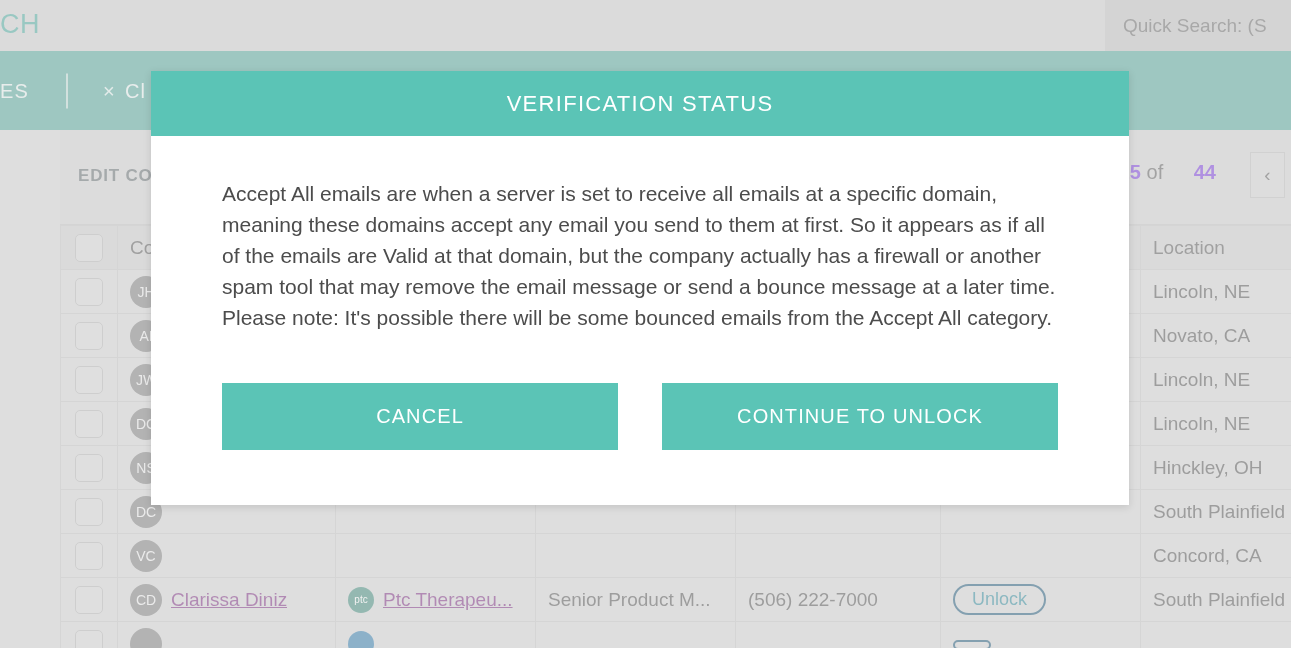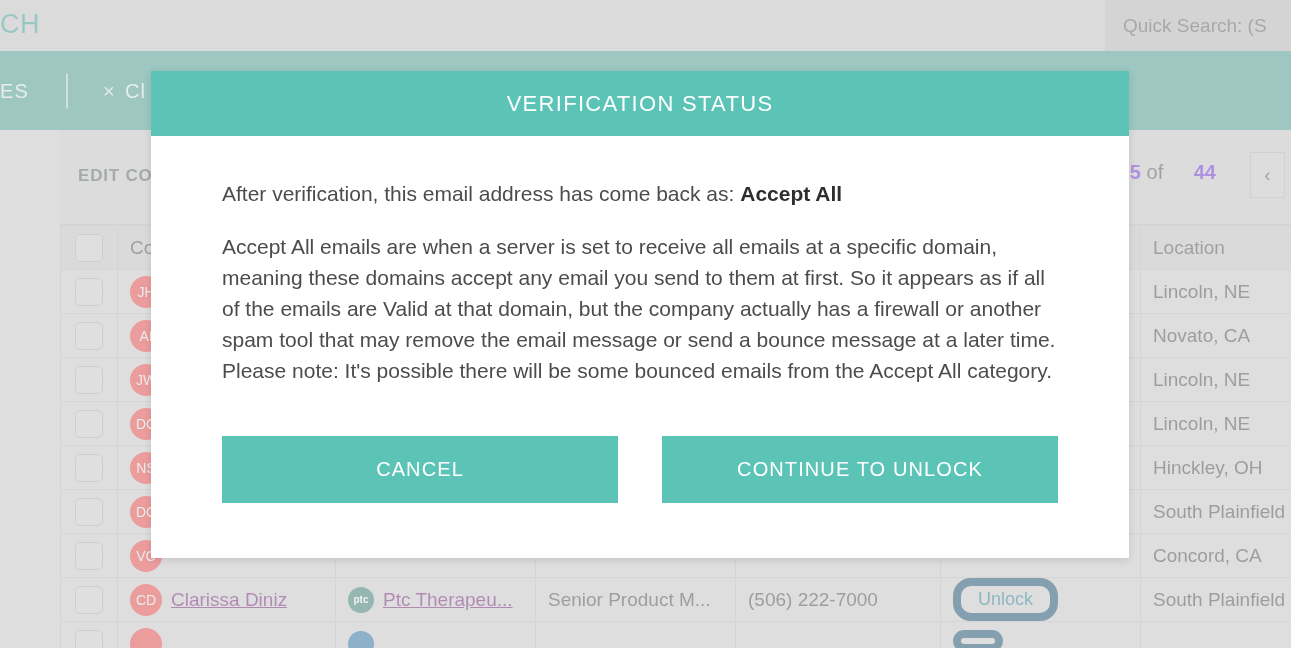--- a/index.html
+++ b/index.html
@@ -135,41 +135,41 @@
   .chk {
     width: 28px; height: 28px;
     border: 1px solid #b0b0b0;
     border-radius: 5px;
     background: #d6d6d6;
     margin: 0 auto;
   }
   .cell-flex { display: flex; align-items: center; gap: 9px; }
   .avatar {
     width: 32px; height: 32px; border-radius: 50%;
-    background: #ef4444; color: #efefef;
+    background: #737373; color: #efefef;
     font-size: 14px;
     display: flex; align-items: center; justify-content: center;
     flex: 0 0 auto;
   }
   .logo-chip {
     width: 26px; height: 26px; border-radius: 50%;
     background: #2f7f6f; color: #fff;
-    font-size: 10px; font-weight: bold;
+    font-size: 10px; font-weight: normal;
     display: flex; align-items: center; justify-content: center;
     flex: 0 0 auto;
   }
   .logo-chip.blue { background: #1d6fa5; }
   .link {
     color: #701a75; text-decoration: underline;
     font-size: 19px; overflow: hidden; white-space: nowrap;
   }
   .phone { color: #3a9aa8; font-size: 19px; }
   .unlock-pill {
     display: inline-block;
-    border: 8px solid #0c4a6e;
+    border: 2px solid #0c4a6e;
     border-radius: 18px;
     color: #1d7f92;
     font-size: 18px;
     padding: 3px 17px;
     background: transparent;
   }
 
   
   .overlay {
     position: absolute; left: 0; top: 0;
@@ -443,23 +443,20 @@
     </table>
   </div>
 
   <div class="overlay"></div>
 
   <div class="modal">
     <div class="modal-header">
       <div class="modal-title">VERIFICATION STATUS</div>
     </div>
     <div class="modal-body">
-      <p class="modal-p lead">
-        <span>After verification, this email address has come back as: </span><b>Accept All</b>
-      </p>
       <p class="modal-p">Accept All emails are when a server is set to receive all emails at a specific domain, meaning these domains accept any email you send to them at first. So it appears as if all of the emails are Valid at that domain, but the company actually has a firewall or another spam tool that may remove the email message or send a bounce message at a later time. Please note: It's possible there will be some bounced emails from the Accept All category.</p>
     </div>
     <div class="modal-actions">
       <button class="btn btn-cancel">CANCEL</button>
       <button class="btn btn-continue">CONTINUE TO  UNLOCK</button>
     </div>
   </div>
 
 </div>
 

